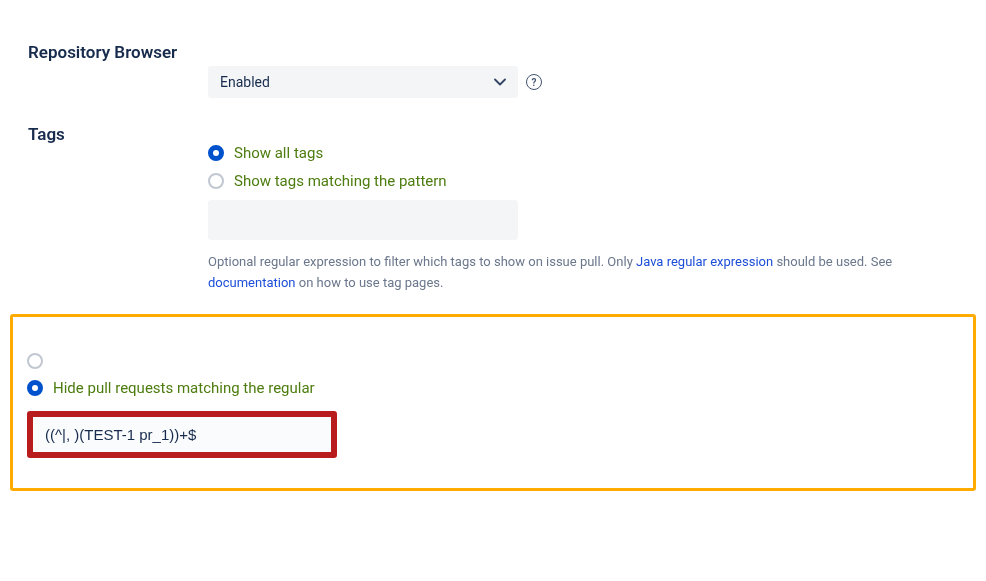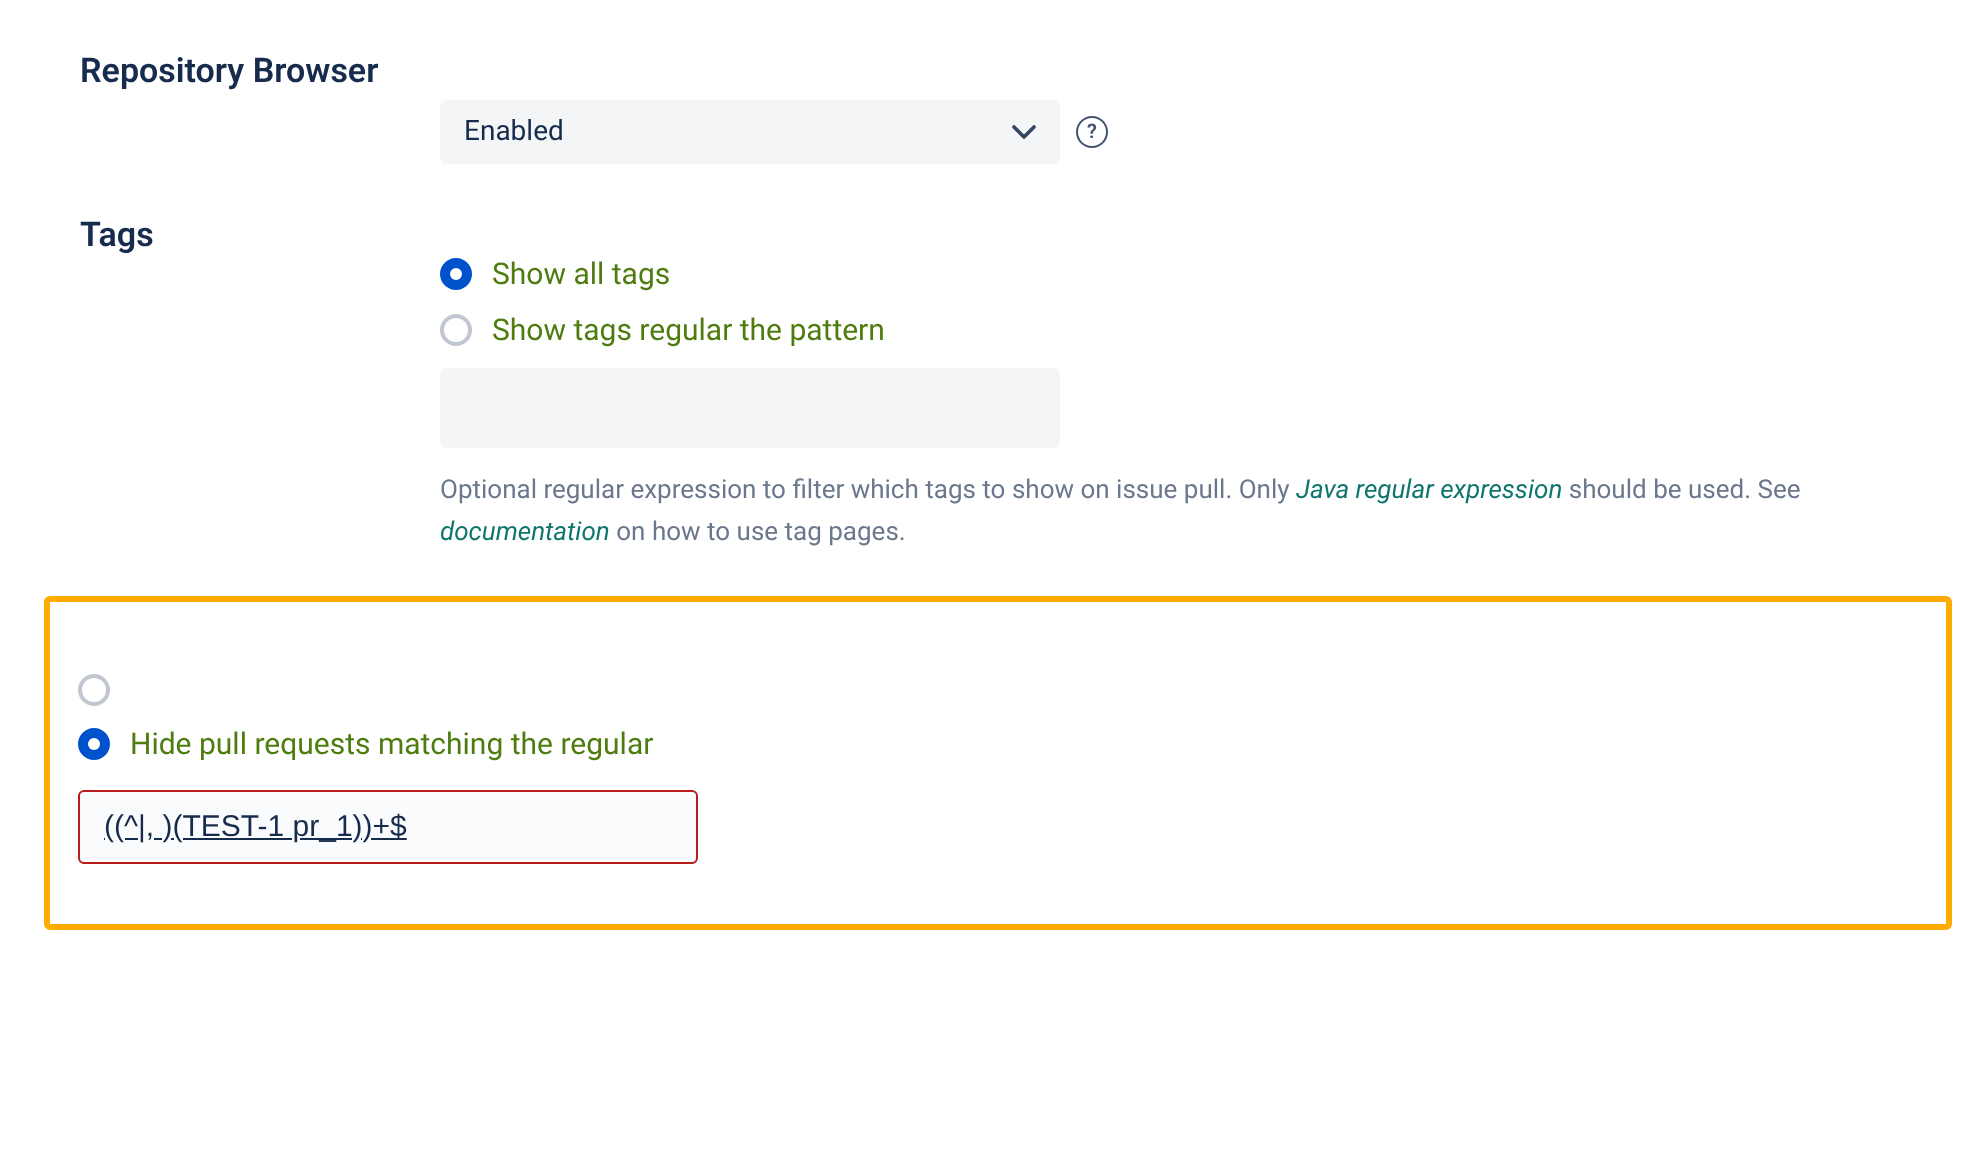--- a/index.html
+++ b/index.html
@@ -9,22 +9,21 @@
     }
     body {
       font-family: -apple-system, BlinkMacSystemFont, "Segoe UI", Roboto, "Helvetica Neue", Arial, sans-serif;
       background: #ffffff;
       color: #172B4D;
       font-size: 14px;
       width: 986px;
       height: 581px;
     }
     .form-container {
-      padding: 20px 28px;
-      margin-left: 12px;
+      padding: 36px 28px;
     }
     .form-row {
       display: flex;
       align-items: flex-start;
       margin-bottom: 20px;
     }
     .section-label {
       width: 180px;
       flex-shrink: 0;
       font-size: 17px;
@@ -113,37 +112,35 @@
       border: 1px solid #F4F5F7;
       border-radius: 3px;
       padding: 9px 12px;
       width: 310px;
       font-size: 15px;
       color: #172B4D;
       margin-bottom: 12px;
     }
     .text-input.bordered {
       background: #FAFBFC;
-      border: 1px solid #b91c1c;
-      text-decoration: underline;
+      border: 6px solid #b91c1c;
     }
     .text-input.disabled {
       background: #F4F5F7;
       height: 40px;
     }
     .help-text {
       font-size: 13px;
       color: #6B778C;
       line-height: 1.6;
       max-width: 740px;
     }
     .help-text a {
-      color: #0f766e;
+      color: #1d4ed8;
       text-decoration: none;
-      font-style: italic;
     }
     .highlight-box {
       border: 3px solid #FFAB00;
       border-radius: 3px;
       padding: 12px 14px 18px 14px;
       margin: 0 -18px;
       margin-top: 14px;
     }
     .highlight-box .form-row {
       margin-bottom: 0;
@@ -182,21 +179,21 @@
     <div class="section-label">Tags</div>
     <div class="section-content">
       <div class="radio-row">
         <div class="radio checked">
             <div class="radio-dot"></div>
           </div>
         <div class="radio-label">Show all tags</div>
       </div>
       <div class="radio-row">
         <div class="radio"></div>
-        <div class="radio-label">Show tags regular the pattern</div>
+        <div class="radio-label">Show tags matching the pattern</div>
       </div>
       <div class="text-input disabled"></div>
       <div class="help-text">
         <span>Optional regular expression to filter which tags to show on issue pull. Only </span><a href="#">Java regular expression</a><span> should be used. See </span><a href="#">documentation</a><span> on how to use tag pages.</span>
       </div>
     </div>
   </div>
 
   <div class="highlight-box">
     <div class="form-row">

